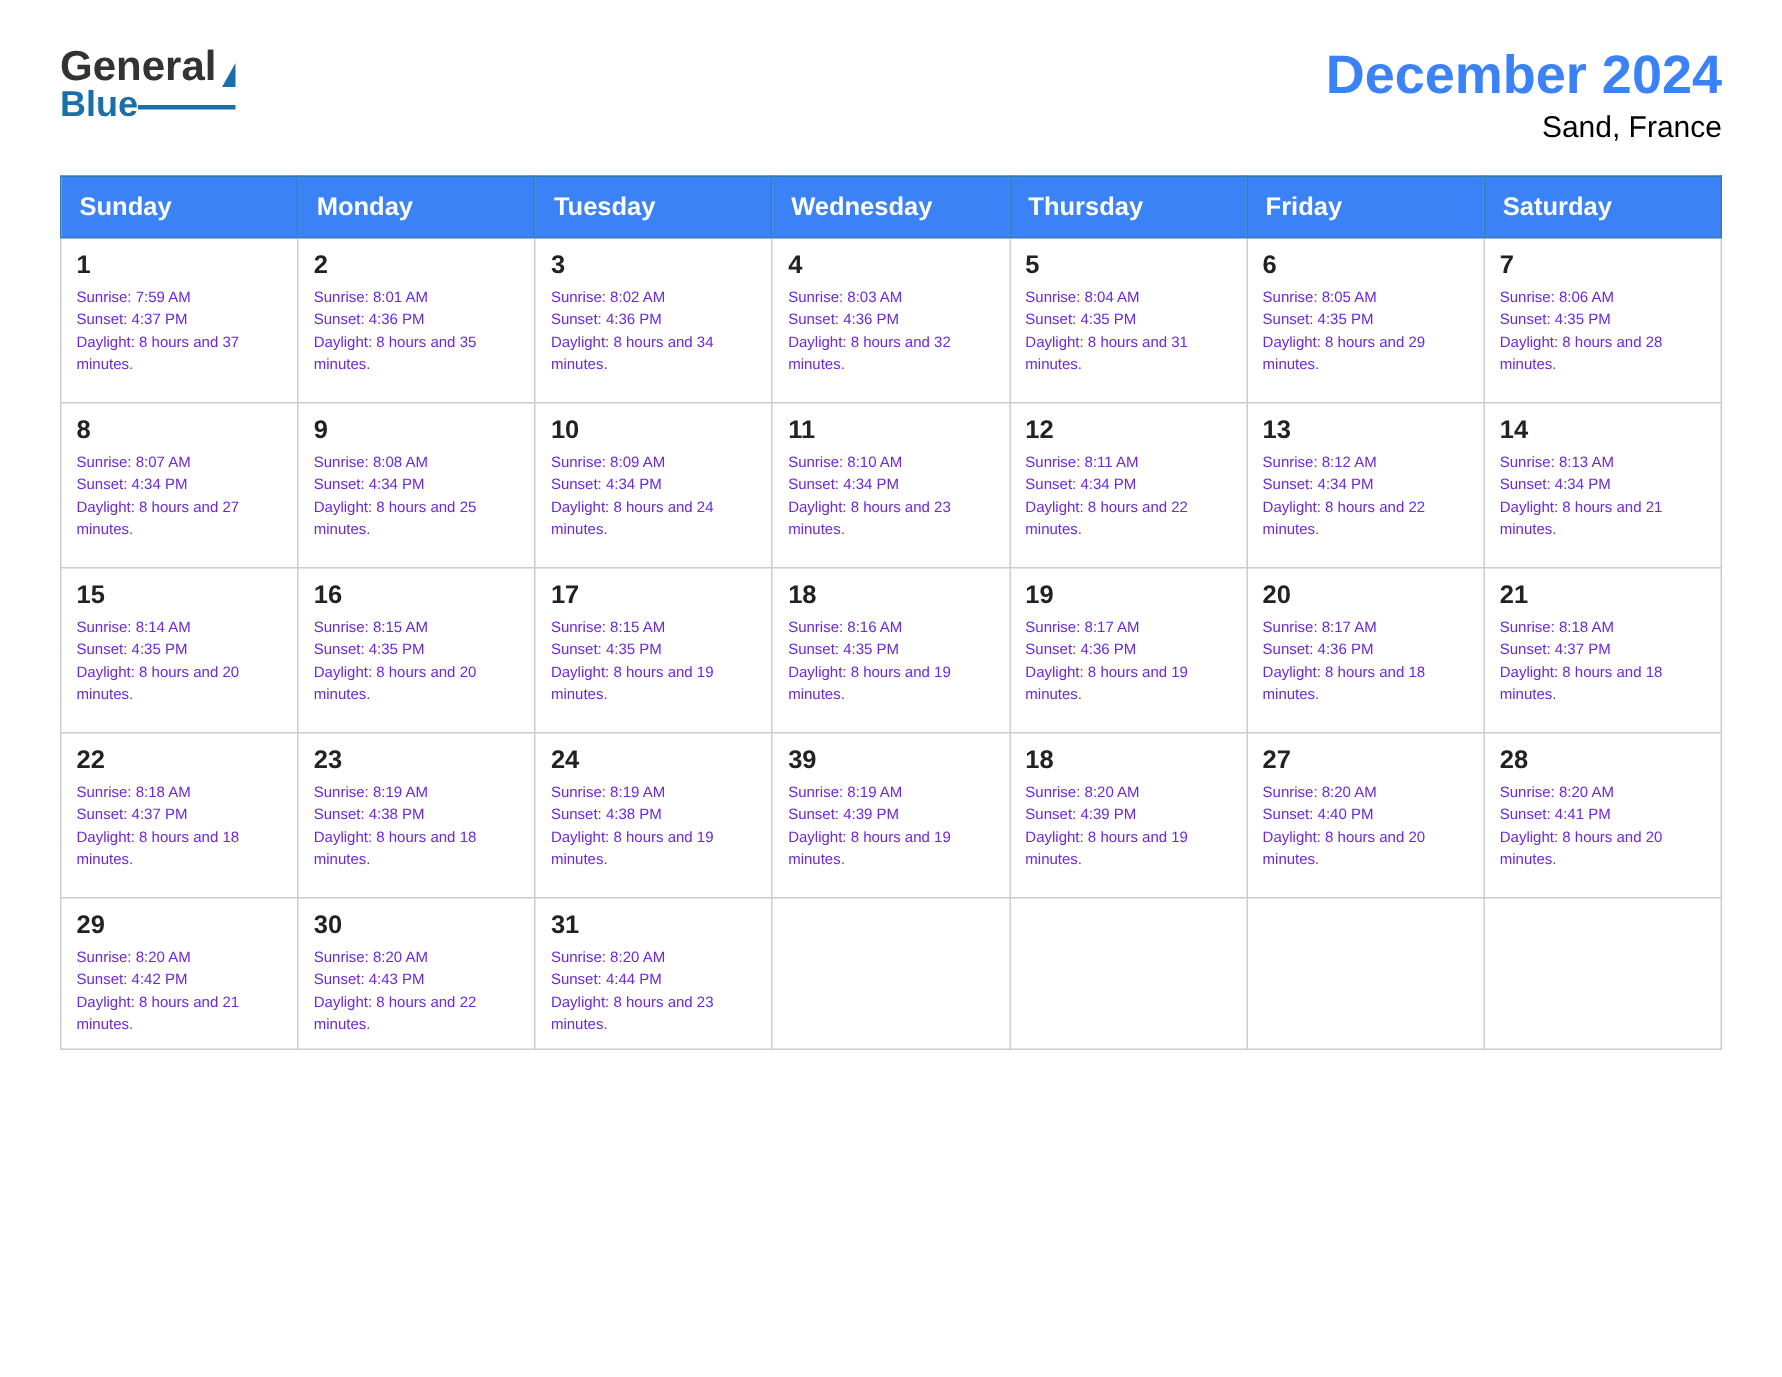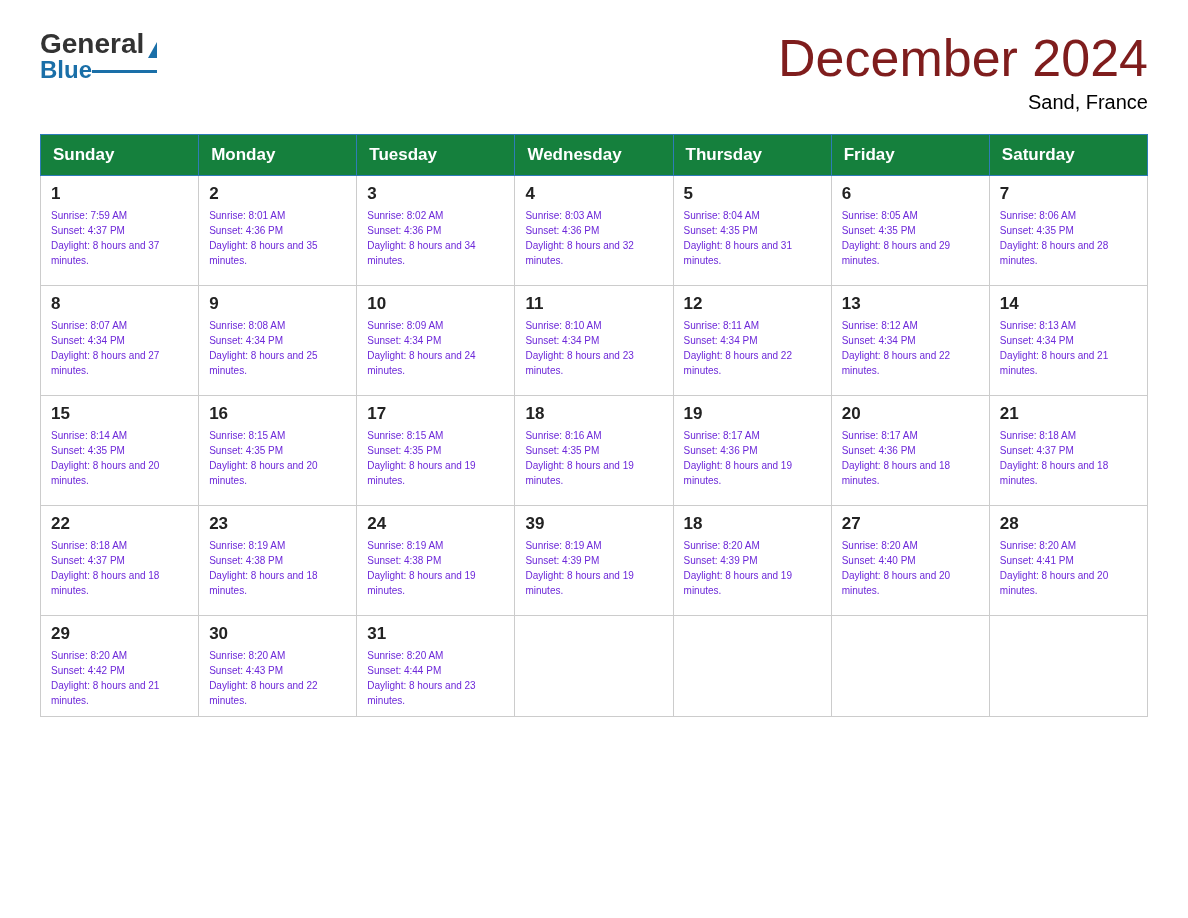--- a/index.html
+++ b/index.html
@@ -13,37 +13,37 @@
     .header {
       display: flex;
       justify-content: space-between;
       align-items: flex-start;
       margin-bottom: 20px;
     }
     .title-area {
       text-align: right;
     }
     .month-title {
-      font-size: 52px;
-      font-weight: normal;
-      color: #7f1d1d;
+      font-size: 36px;
+      font-weight: bold;
+      color: #3b82f6;
       line-height: 1.1;
     }
     .location {
       font-size: 20px;
       color: #000000;
       margin-top: 4px;
     }
     .calendar-table {
       width: 100%;
       border-collapse: collapse;
       table-layout: fixed;
     }
     .calendar-table th {
-      background-color: #15803d;
+      background-color: #3b82f6;
       color: #fff;
       font-size: 17px;
       font-weight: bold;
       padding: 10px 12px;
       text-align: left;
       border: 1px solid #2e7cb8;
     }
     .calendar-table td {
       border: 1px solid #ccc;
       vertical-align: top;

